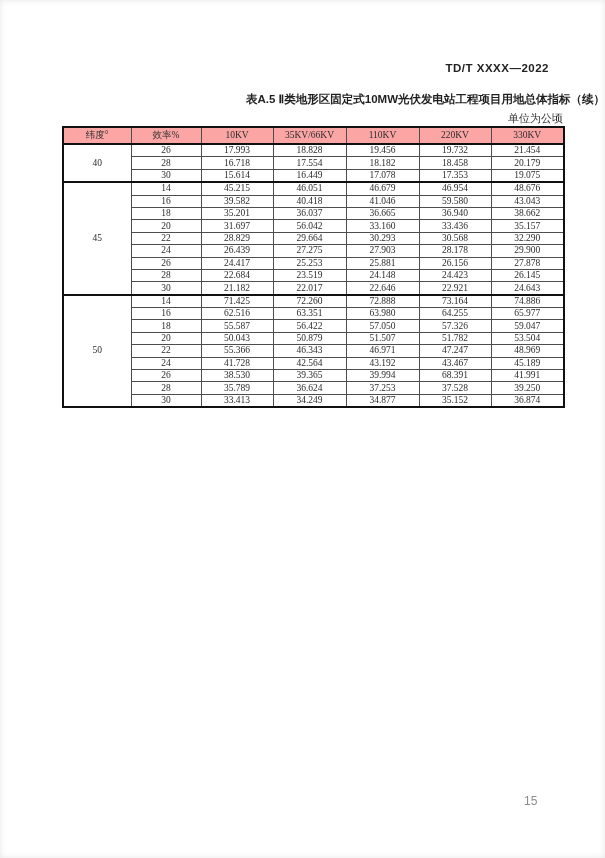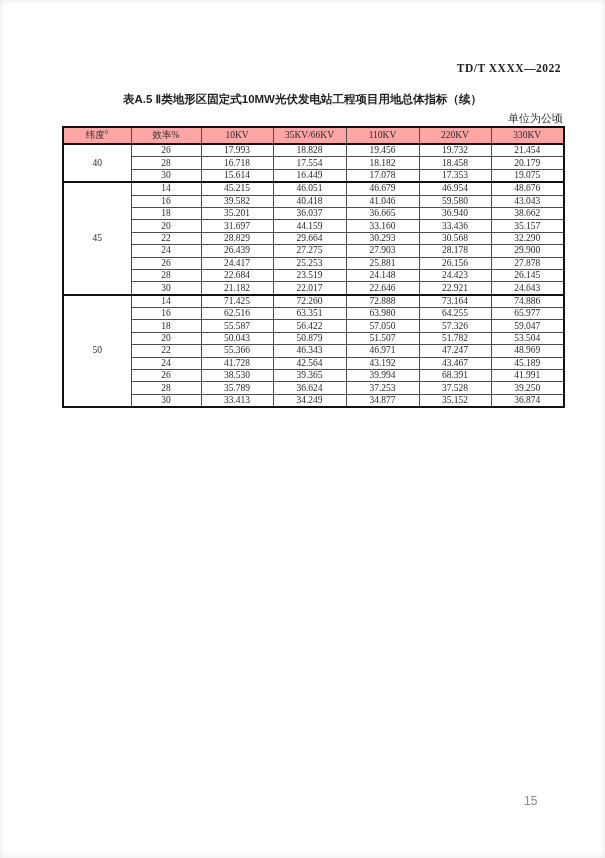--- a/index.html
+++ b/index.html
@@ -13,34 +13,34 @@
     height: 858px;
     background: #ffffff;
     box-shadow: inset 0 0 6px rgba(0,0,0,0.10);
     overflow: hidden;
     font-family: "Liberation Serif", serif;
     color: #2b2b2b;
   }
   .doc-code {
     position: absolute;
     top: 62px;
-    right: 44px;
-    font-family: Liberation Serif, serif;
+    right: 56px;
+    font-family: Liberation Sans, sans-serif;
     font-weight: 600;
     font-size: 11.5px;
     letter-spacing: 0.5px;
     color: #222222;
     margin-left: 16px;
   }
   .table-title {
     position: absolute;
     top: 92px;
     left: 0;
     width: 100%;
-    text-align: center;
+    text-align: right;
     font-family: "Liberation Sans", sans-serif;
     font-weight: bold;
     font-size: 11.5px;
     color: #1f1f1f;
   }
   .unit-note {
     position: absolute;
     top: 111px;
     right: 42px;
     font-size: 11px;
@@ -165,21 +165,21 @@
           <td>18</td>
           <td>35.201</td>
           <td>36.037</td>
           <td>36.665</td>
           <td>36.940</td>
           <td>38.662</td>
         </tr>
         <tr>
           <td>20</td>
           <td>31.697</td>
-          <td>44.159</td>
+          <td>56.042</td>
           <td>33.160</td>
           <td>33.436</td>
           <td>35.157</td>
         </tr>
         <tr>
           <td>22</td>
           <td>28.829</td>
           <td>29.664</td>
           <td>30.293</td>
           <td>30.568</td>

